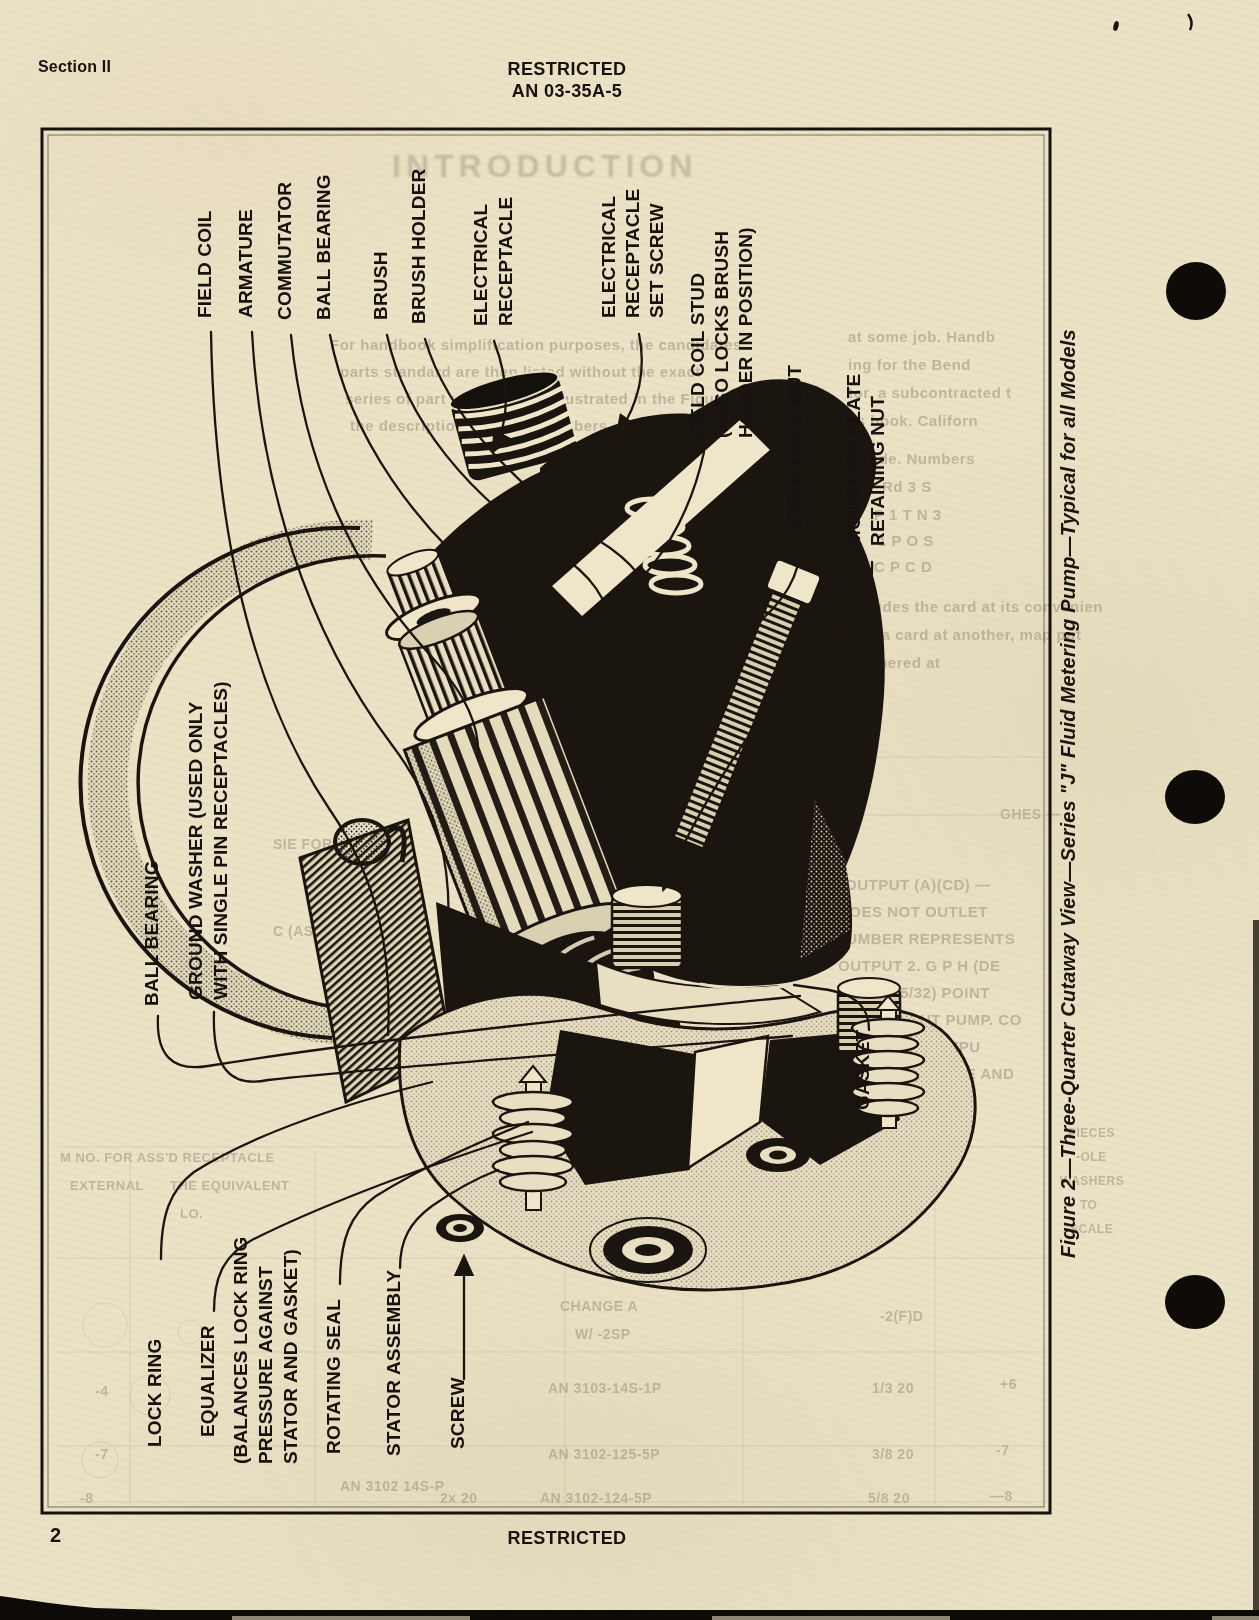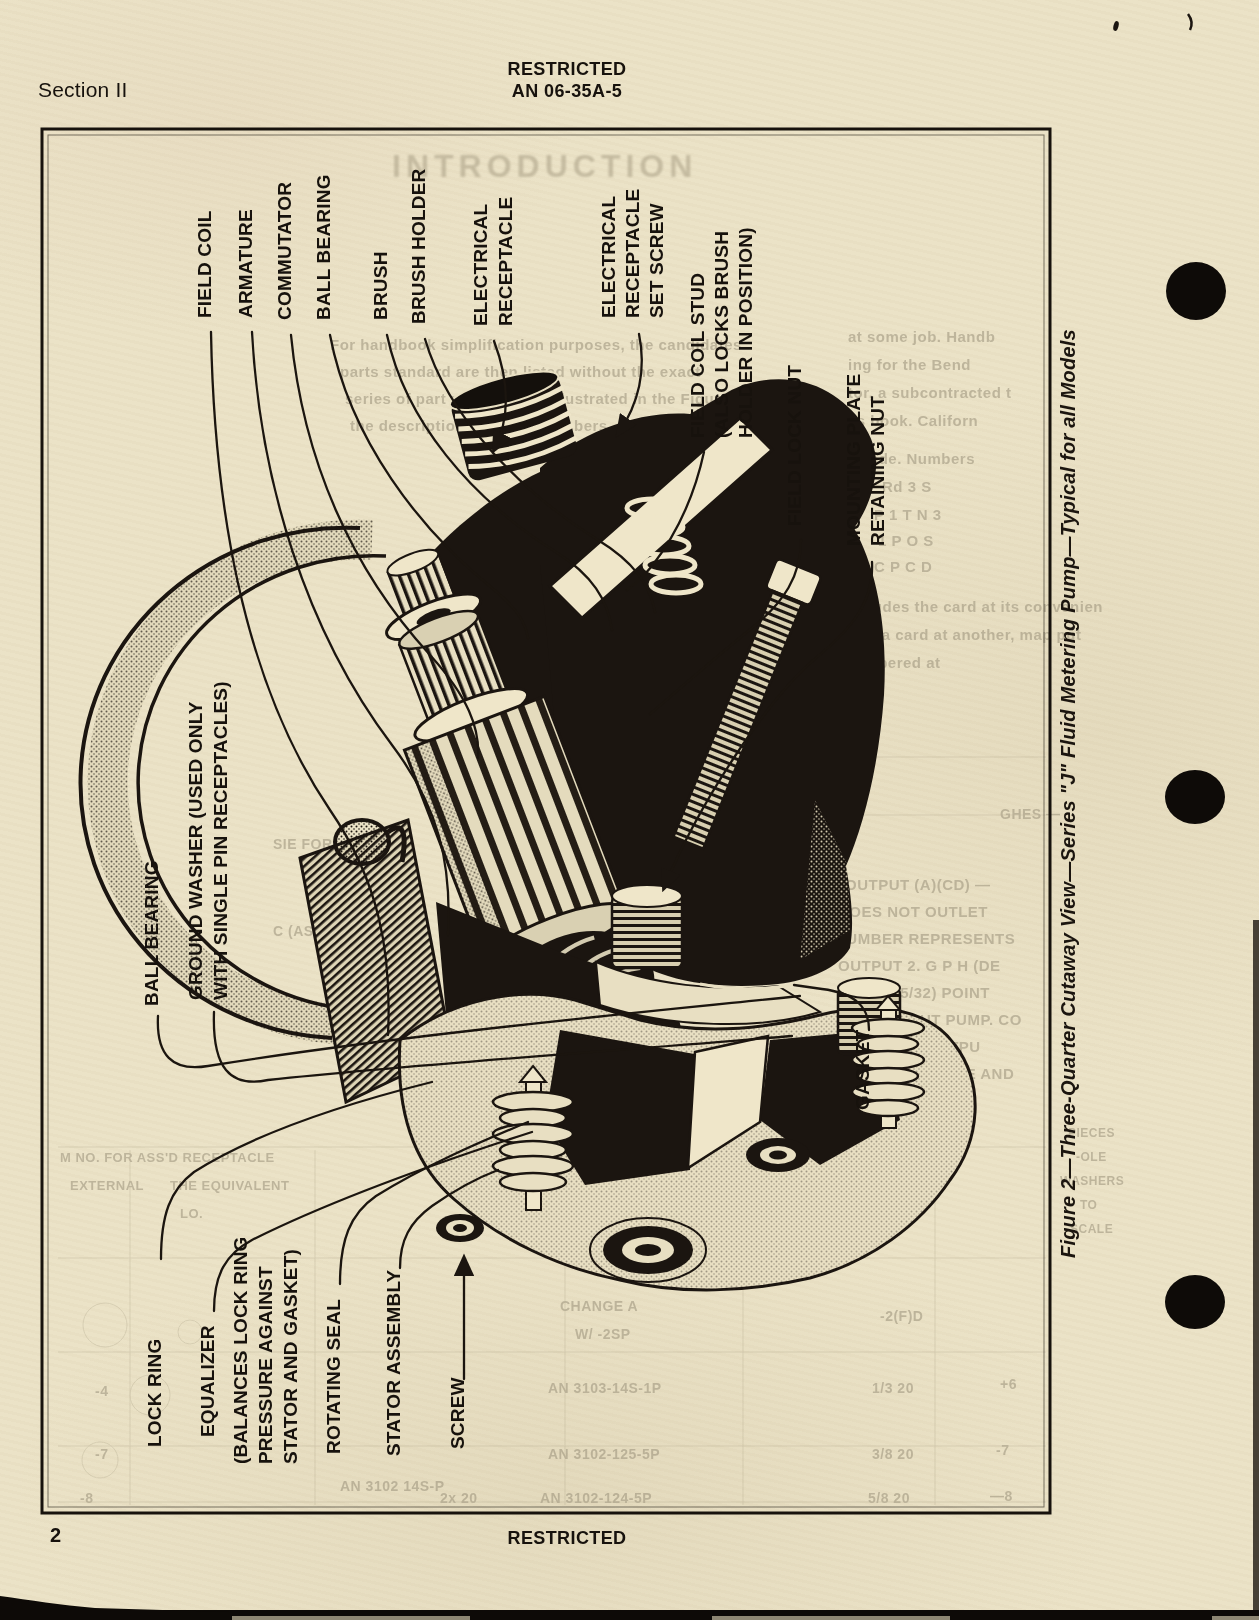--- a/index.html
+++ b/index.html
@@ -7,21 +7,21 @@
     position:relative;width:1259px;height:1620px;overflow:hidden;
     background-color:#ebe2c6;
     background-image:
       radial-gradient(ellipse 500px 300px at 18% 8%, rgba(205,170,150,.10), transparent 70%),
       radial-gradient(ellipse 700px 500px at 88% 45%, rgba(170,150,110,.10), transparent 70%),
       radial-gradient(ellipse 800px 400px at 45% 92%, rgba(160,140,100,.10), transparent 70%),
       repeating-linear-gradient(13deg, rgba(120,105,70,.025) 0 3px, rgba(255,255,245,.02) 3px 7px);
     font-family:"Liberation Sans", sans-serif;
     color:#17120d;
   }
-  .hdr-left{position:absolute;left:38px;top:58px;font-size:21px;font-weight:normal;letter-spacing:.2px;margin-top:20px;}
+  .hdr-left{position:absolute;left:38px;top:58px;font-size:16px;font-weight:bold;letter-spacing:.2px;}
   .hdr-center{position:absolute;left:407px;top:58px;width:320px;text-align:center;
     font-size:18px;font-weight:bold;line-height:22px;letter-spacing:.4px;}
   .ftr-num{position:absolute;left:50px;top:1524px;font-size:20px;font-weight:bold;}
   .ftr-center{position:absolute;left:407px;top:1528px;width:320px;text-align:center;
     font-size:18px;font-weight:bold;letter-spacing:.4px;}
   #bleed-layer{position:absolute;left:0;top:0;width:1259px;height:1620px;
     opacity:.55;filter:blur(.7px);pointer-events:none;}
   .bleed{position:absolute;color:#9a917a;font-size:15px;white-space:nowrap;font-weight:bold;letter-spacing:.5px;}
   .bleed.bb{font-size:32px;letter-spacing:5px;color:#a79d83;filter:blur(1.2px);}
   #fig-svg{position:absolute;left:0;top:0;}
@@ -46,21 +46,21 @@
           <circle cx="150" cy="1395" r="20"></circle>
         <circle cx="100" cy="1460" r="18"></circle>
           <circle cx="190" cy="1332" r="12"></circle>
       </g>
     </svg>
   <div class="bleed bb" style="left: 392px; top: 148px;">INTRODUCTION</div><div class="bleed" style="left: 848px; top: 328px;">at some job. Handb</div><div class="bleed" style="left: 848px; top: 356px;">ing for the Bend</div><div class="bleed" style="left: 848px; top: 384px;">tor, a subcontracted t</div><div class="bleed" style="left: 848px; top: 412px;">as book. Californ</div><div class="bleed" style="left: 856px; top: 450px;">Mode. Numbers</div><div class="bleed" style="left: 882px; top: 478px;">Rd 3 S</div><div class="bleed" style="left: 874px; top: 506px;">P 1 T N 3</div><div class="bleed" style="left: 878px; top: 532px;">1 P O S</div><div class="bleed" style="left: 874px; top: 558px;">C P C D</div><div class="bleed" style="left: 330px; top: 336px;">For handbook simplification purposes, the candidates</div><div class="bleed" style="left: 340px; top: 363px;">parts standard are then listed without the exact</div><div class="bleed" style="left: 345px; top: 390px;">series of part numbers are illustrated in the Figure</div><div class="bleed" style="left: 350px; top: 417px;">the description of model numbers</div><div class="bleed" style="left: 845px; top: 598px;">includes the card at its convenien</div><div class="bleed" style="left: 840px; top: 626px;">such a card at another, map put</div><div class="bleed" style="left: 845px; top: 654px;">numbered at</div><div class="bleed" style="left: 1000px; top: 806px; font-size: 14px;">GHES —</div><div class="bleed" style="left: 273px; top: 836px; font-size: 14px;">SIE FOR , TR.C</div><div class="bleed" style="left: 273px; top: 923px; font-size: 14px;">C (AS Y T</div><div class="bleed" style="left: 845px; top: 876px;">OUTPUT (A)(CD) —</div><div class="bleed" style="left: 838px; top: 903px;">DOES NOT OUTLET</div><div class="bleed" style="left: 835px; top: 930px;">NUMBER REPRESENTS</div><div class="bleed" style="left: 838px; top: 957px;">OUTPUT 2. G P H (DE</div><div class="bleed" style="left: 840px; top: 984px;">TYPE (15/32) POINT</div><div class="bleed" style="left: 800px; top: 1011px;">OR DUAL OUTPUT PUMP. CO</div><div class="bleed" style="left: 805px; top: 1038px;">RETAINS G P H OUTPU</div><div class="bleed" style="left: 800px; top: 1065px;">(ONE) TOTAL UP/MALE AND</div><div class="bleed" style="left: 60px; top: 1150px; font-size: 13px;">M NO. FOR ASS'D RECEPTACLE</div><div class="bleed" style="left: 70px; top: 1178px; font-size: 13px;">EXTERNAL</div><div class="bleed" style="left: 170px; top: 1178px; font-size: 13px;">THE EQUIVALENT</div><div class="bleed" style="left: 180px; top: 1206px; font-size: 13px;">LO.</div><div class="bleed" style="left: 580px; top: 1153px; font-size: 13px;">IC RECEPTACLE</div><div class="bleed" style="left: 575px; top: 1181px; font-size: 13px;">AND EQUIVALENT</div><div class="bleed" style="left: 762px; top: 1168px; font-size: 13px;">MARK-UP</div><div class="bleed" style="left: 1068px; top: 1126px; font-size: 12px;">PIECES</div><div class="bleed" style="left: 1076px; top: 1150px; font-size: 12px;">-OLE</div><div class="bleed" style="left: 1060px; top: 1174px; font-size: 12px;">WASHERS</div><div class="bleed" style="left: 1080px; top: 1198px; font-size: 12px;">TO</div><div class="bleed" style="left: 1070px; top: 1222px; font-size: 12px;">SCALE</div><div class="bleed" style="left: 560px; top: 1298px; font-size: 14px;">CHANGE A</div><div class="bleed" style="left: 575px; top: 1326px; font-size: 14px;">W/ -2SP</div><div class="bleed" style="left: 880px; top: 1308px; font-size: 14px;">-2(F)D</div><div class="bleed" style="left: 548px; top: 1380px; font-size: 14px;">AN 3103-14S-1P</div><div class="bleed" style="left: 872px; top: 1380px; font-size: 14px;">1/3 20</div><div class="bleed" style="left: 1000px; top: 1376px; font-size: 14px;">+6</div><div class="bleed" style="left: 548px; top: 1446px; font-size: 14px;">AN 3102-125-5P</div><div class="bleed" style="left: 872px; top: 1446px; font-size: 14px;">3/8 20</div><div class="bleed" style="left: 996px; top: 1442px; font-size: 14px;">-7</div><div class="bleed" style="left: 540px; top: 1490px; font-size: 14px;">AN 3102-124-5P</div><div class="bleed" style="left: 868px; top: 1490px; font-size: 14px;">5/8 20</div><div class="bleed" style="left: 990px; top: 1488px; font-size: 14px;">—8</div><div class="bleed" style="left: 340px; top: 1478px; font-size: 14px;">AN 3102 14S-P</div><div class="bleed" style="left: 440px; top: 1490px; font-size: 14px;">2x 20</div><div class="bleed" style="left: 95px; top: 1383px; font-size: 14px;">-4</div><div class="bleed" style="left: 95px; top: 1446px; font-size: 14px;">-7</div><div class="bleed" style="left: 80px; top: 1490px; font-size: 14px;">-8</div></div>
 
   <div class="hdr-left">Section II</div>
   <div class="hdr-center">
     <div>RESTRICTED</div>
-    <div>AN 06-35A-5</div>
+    <div>AN 03-35A-5</div>
   </div>
 
   <svg id="fig-svg" width="1259" height="1620" viewBox="0 0 1259 1620">
     <defs>
       <pattern id="p-bars" width="9" height="10" patternUnits="userSpaceOnUse">
         <rect width="9" height="10" fill="#e8dfc2"></rect>
           <rect width="3.5" height="10" fill="#1b1510"></rect>
       </pattern>
       <pattern id="p-barsW" width="19" height="10" patternUnits="userSpaceOnUse">
         <rect width="19" height="10" fill="#e4dbbd"></rect>

